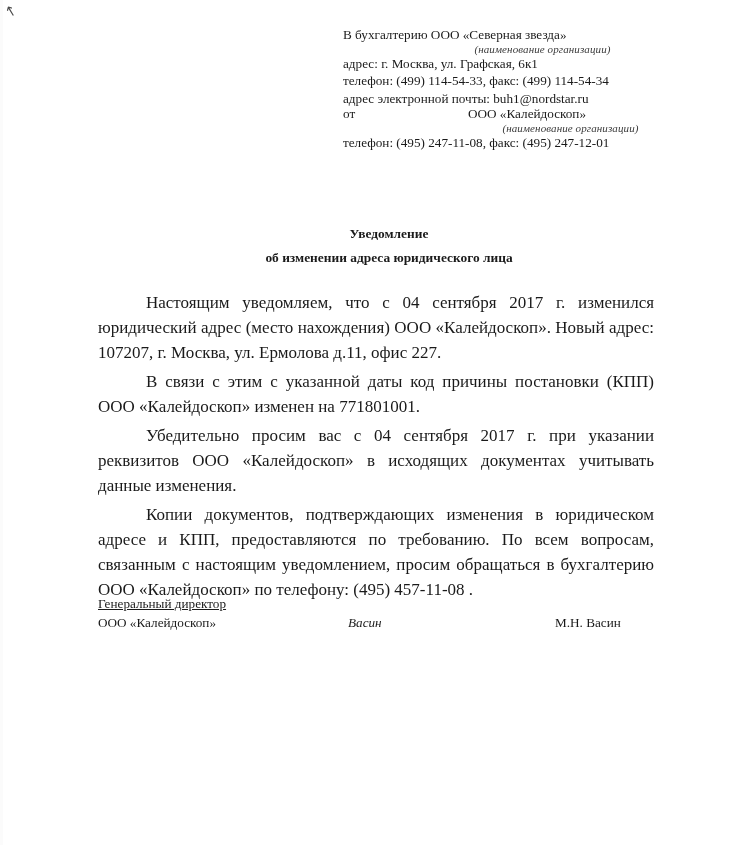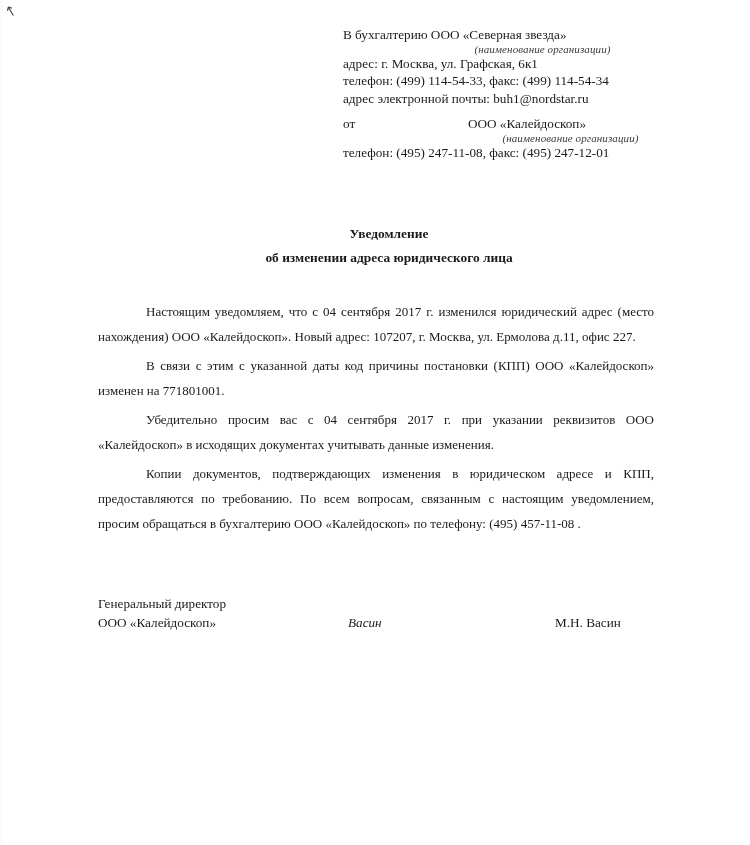--- a/index.html
+++ b/index.html
@@ -53,21 +53,21 @@
 
   
   .header-block {
     position: absolute;
     left: 343px;
     width: 330px;
     font-size: 13.2px;
     line-height: 17.5px;
   }
   .header-block.addressee { top: 26px; }
-  .header-block.sender    { top: 115px; }
+  .header-block.sender    { top: 105px; }
 
   .hb-title-row {
     white-space: nowrap;
   }
   .hb-title-row .from-label {
     display: inline-block;
     width: 125px;
   }
   .org-annotation {
     font-style: italic;
@@ -95,44 +95,44 @@
     font-weight: bold;
     font-size: 13.4px;
   }
   .doc-title.line1 { top: 226px; padding-left: 14px; }
   .doc-title.line2 { top: 250px; padding-left: 14px; }
 
   
   .body-copy {
     position: absolute;
     left: 98px;
-    top: 299px;
+    top: 290px;
     width: 556px;
-    font-size: 13px;
+    font-size: 17px;
     line-height: 25px;
     text-align: justify;
   }
   .body-copy p {
     margin: 0 0 0 0;
     text-indent: 48px;
   }
   .body-copy p + p {
     margin-top: 4px;
   }
 
   
   .signature {
     position: absolute;
     left: 98px;
     top: 594px;
     width: 556px;
     font-size: 13.2px;
     line-height: 19px;
   }
-  .sig-role-line { white-space: nowrap; }
+  .sig-role-line { white-space: nowrap; text-decoration: underline; }
   .sig-row {
     position: relative;
     height: 19px;
     white-space: nowrap;
   }
   .sig-org {
     position: absolute;
     left: 0;
     top: 0;
   }

